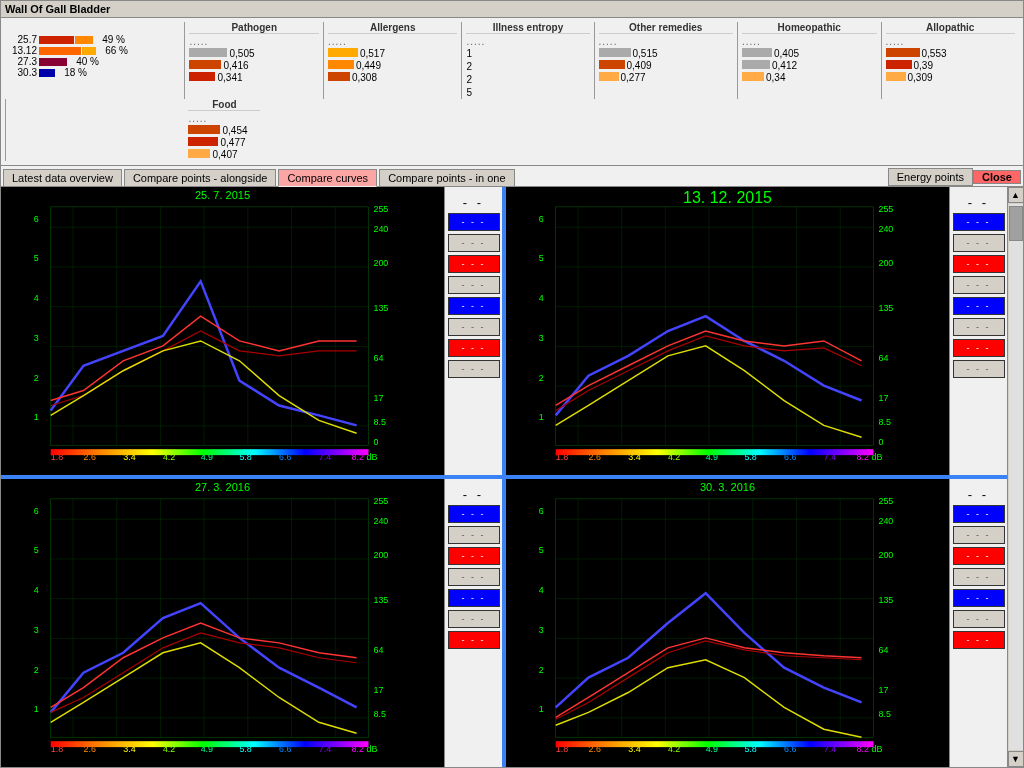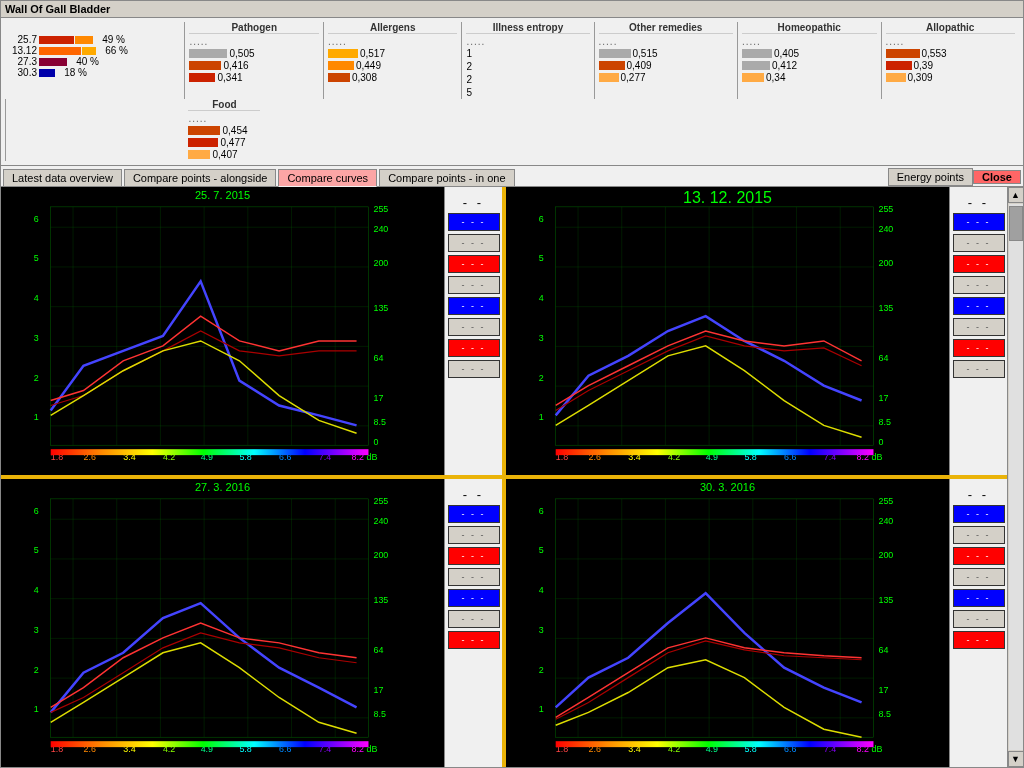--- a/index.html
+++ b/index.html
@@ -24,21 +24,21 @@
     
     svg { width: 100%; height: 100%; }
     
     .header-grid { display: grid; grid-template-columns: auto 1px auto 1px auto 1px auto 1px auto 1px auto 1px auto; gap: 0; width: 100%; padding: 2px; }
     .hcol { padding: 0 4px; }
     .hcol-title { font-size: 10px; font-weight: bold; text-align: center; margin-bottom: 2px; color: #333; border-bottom: 1px solid #ccc; }
     .hcol-sep { background: #999; width: 1px; }
     
     .dotted-line { color: #666; font-size: 10px; letter-spacing: 1px; }
     
-    .remedy-row { display: flex; align-items: center; gap: 2px; margin: 1px 0; }
+    .remedy-row { display: flex; align-items: flex-start; gap: 2px; margin: 1px 0; }
     .remedy-bar { height: 9px; display: inline-block; min-width: 20px; }
     .remedy-num { font-size: 10px; min-width: 30px; }
   </style>
 </head>
 <body>
 
 <div class="main-window">
 
   <div class="title-bar">
     <span>Wall Of Gall Bladder</span>
@@ -213,21 +213,21 @@
     <button class="nav-tab">Latest data overview</button>
     <button class="nav-tab">Compare points - alongside</button>
     <button class="nav-tab active">Compare curves</button>
     <button class="nav-tab">Compare points - in one</button>
     <div style="flex:1;"></div>
     <button class="btn-energy">Energy points</button>
     <button class="btn-close">Close</button>
   </div>
 
   <div style="flex:1;display:flex;position:relative;overflow:hidden;">
-    <div style="flex:1;display:grid;grid-template-columns:1fr 1fr;grid-template-rows:1fr 1fr;gap:4px;background:#eab308;">
+    <div style="flex:1;display:grid;grid-template-columns:1fr 1fr;grid-template-rows:1fr 1fr;gap:4px;background:#3b82f6;">
 
       <div style="background:#000;display:flex;flex-direction:row;position:relative;">
         <div style="flex:1;position:relative;">
           <div style="position:absolute;top:2px;left:50%;transform:translateX(-50%);color:#00ff00;font-size:11px;z-index:10;white-space:nowrap;">25. 7. 2015</div>
           <svg viewBox="0 0 390 290" style="width:100%;height:100%;position:absolute;top:0;left:0;">
 
             <defs>
               <pattern id="grid1" width="44" height="40" patternUnits="userSpaceOnUse">
                 <path d="M 44 0 L 0 0 0 40" fill="none" stroke="#006600" stroke-width="0.5"></path>
               </pattern>

